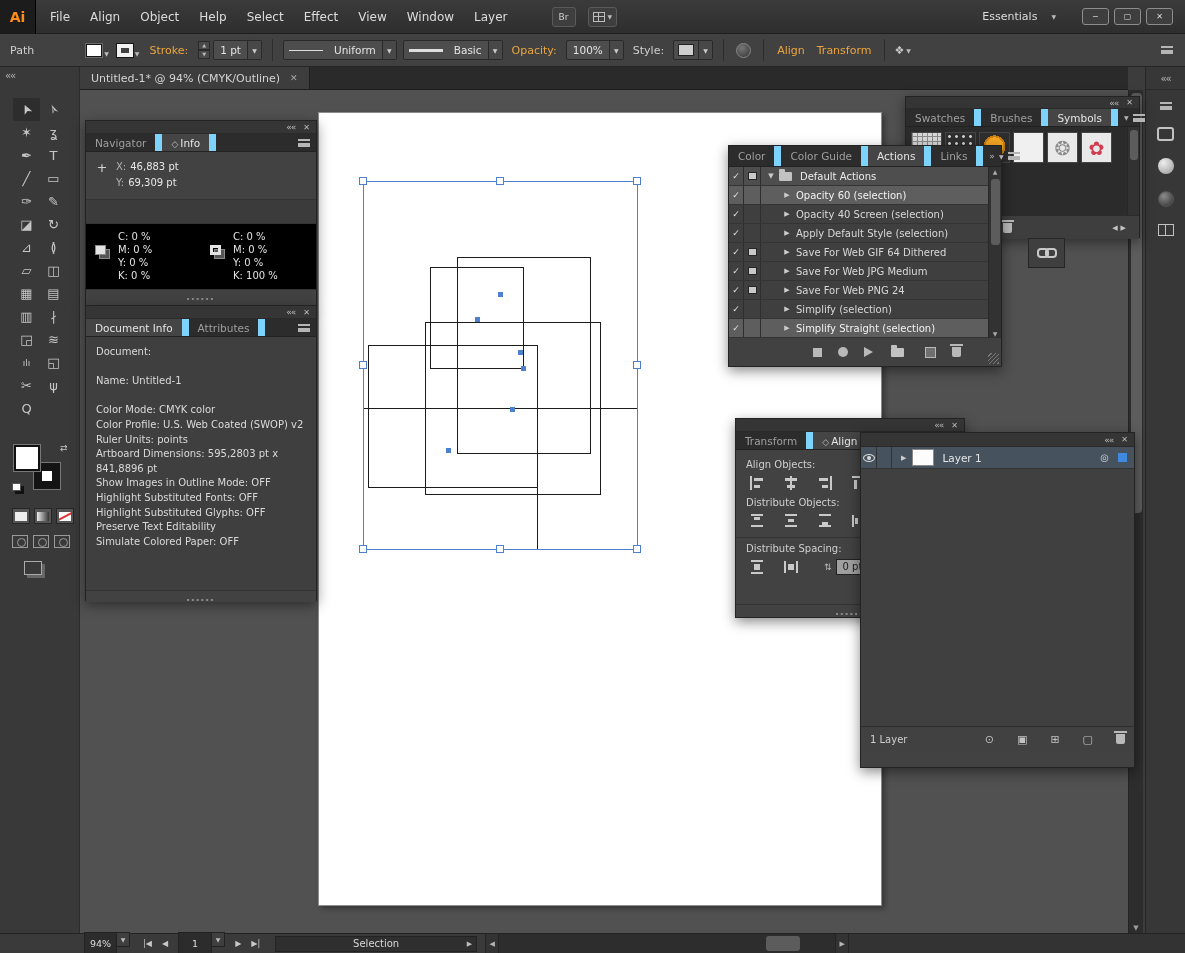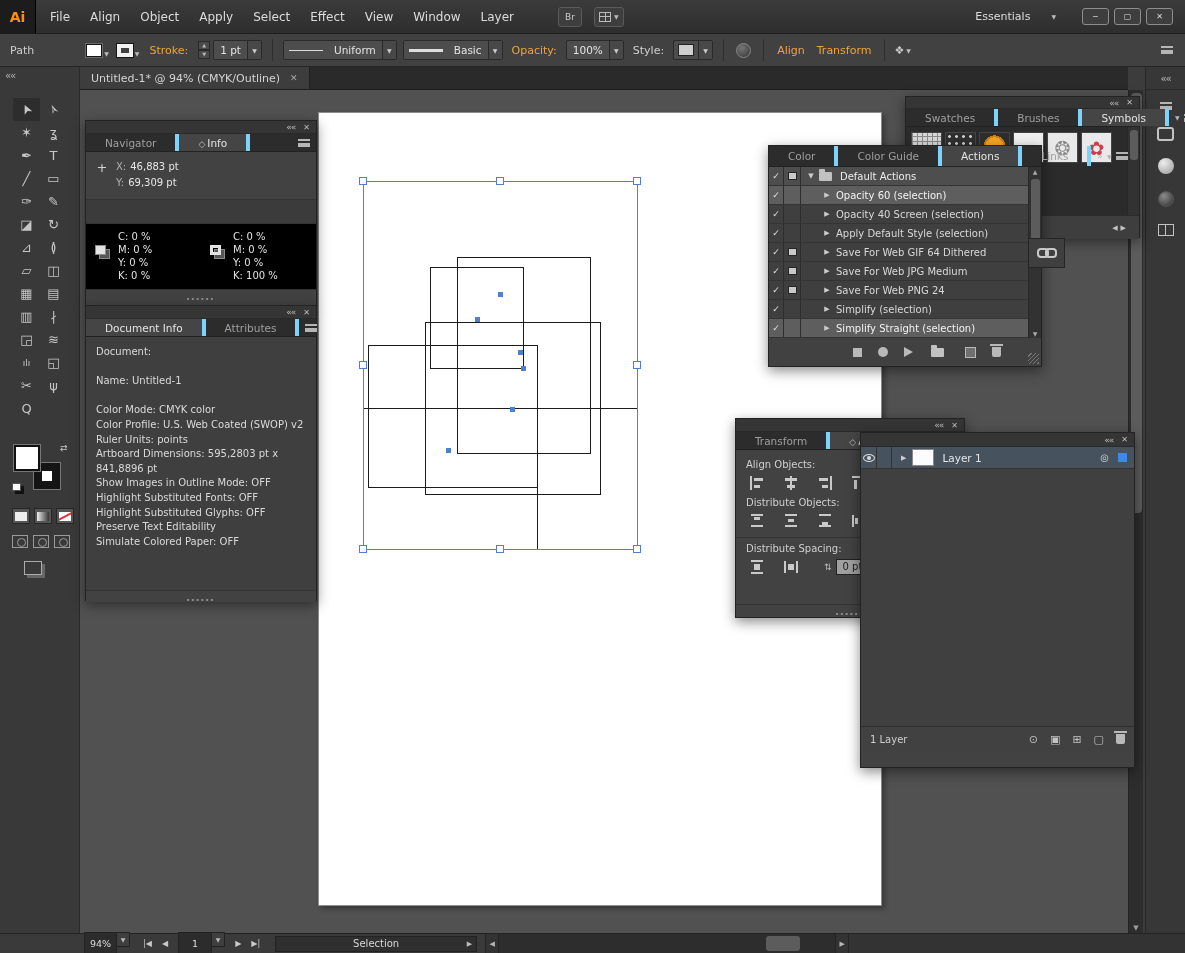--- a/index.html
+++ b/index.html
@@ -8,21 +8,21 @@
 i,em{font-style:normal}
 
 .menubar{position:absolute;left:0;top:0;width:1185px;height:34px;background:linear-gradient(#3b3b3b,#2e2e2e);border-bottom:1px solid #1f1f1f;display:flex;align-items:center;z-index:60}
 .ai-logo{width:36px;height:34px;background:#1c1c1c;color:#ff8c1a;font-weight:bold;font-size:14px;display:flex;align-items:center;justify-content:center;border-right:1px solid #000}
 .menus{display:flex;margin-left:4px}
 .menu-item{padding:0 10px;height:34px;line-height:34px;font-size:12px;color:#dcdcdc}
 .appbar-icons{display:flex;gap:12px;margin-left:34px;align-items:center}
 .appbar-btn{height:20px;min-width:24px;border:1px solid #5a5a5a;border-radius:3px;background:#3e3e3e;color:#ccc;font-size:9px;display:flex;align-items:center;justify-content:center;padding:0 4px;gap:3px}
 .grid-ic{width:12px;height:10px;border:1px solid #bbb;background:linear-gradient(#bbb,#bbb) 50% 0/1px 100% no-repeat,linear-gradient(#bbb,#bbb) 0 50%/100% 1px no-repeat}
 .tiny-dd{font-size:6px;color:#bbb}
-.workspace{margin-left:auto;display:flex;align-items:center;gap:21px;font-size:11px;color:#ddd}
+.workspace{margin-left:auto;display:flex;align-items:center;gap:14px;font-size:11px;color:#ddd}
 .win-btns{display:flex;gap:5px;margin:0 12px 0 26px}
 .win-btn{width:27px;height:17px;border:1px solid #8d8d8d;border-radius:3px;background:#3e3e3e;color:#ddd;font-size:8px;line-height:15px;text-align:center}
 
 .controlbar{position:absolute;left:0;top:34px;width:1185px;height:33px;background:#414141;border-bottom:1px solid #262626;display:flex;align-items:center;z-index:59;font-size:11px}
 .cb-label{color:#cfcfcf;margin:0 6px;white-space:nowrap}
 .cb-link{color:#eba53f;margin:0 6px;white-space:nowrap}
 .cb-sep{width:1px;height:22px;background:#2d2d2d;margin:0 7px}
 .swatch-ctrl{display:flex;align-items:flex-end;gap:2px;margin:0 4px}
 .fill-sw{width:16px;height:13px;background:#fff;border:1px solid #161616;box-shadow:0 0 0 1px #6a6a6a}
 .stroke-sw{width:16px;height:13px;border:4px solid #f2f2f2;outline:1px solid #161616;background:transparent}
@@ -87,21 +87,21 @@
 .dock-ic1{width:17px;height:14px;border:2px solid #c2c2c2;border-radius:3px}
 .dock-ic2{width:16px;height:16px;border-radius:50%;background:radial-gradient(circle at 35% 30%,#ededed,#979797)}
 .dock-ic3{width:16px;height:16px;border-radius:50%;background:radial-gradient(circle at 35% 30%,#8b8b8b,#2e2e2e);border:1px solid #555}
 .dock-ic4{width:16px;height:12px;border:1px solid #c2c2c2;background:linear-gradient(#c2c2c2,#c2c2c2) 50% 0/1px 100% no-repeat}
 
 .panel{position:absolute;background:#424242;border:1px solid #232323;box-shadow:0 4px 12px rgba(0,0,0,.45);z-index:10}
 .panel-head{height:13px;background:#353535;display:flex;justify-content:flex-end;align-items:center;gap:8px;padding:0 6px;color:#bdbdbd;font-size:9px;border-bottom:1px solid #2a2a2a}
 .ph-col{letter-spacing:-1px}
 .ph-x{font-size:8px}
 .tabs{display:flex;background:#2c2c2c;height:18px;align-items:stretch;border-bottom:1px solid #222}
-.tab{padding:0 19px;font-size:10.5px;line-height:18px;color:#9f9f9f;border-right:4px solid #7dd3fc;white-space:nowrap}
+.tab{padding:0 9px;font-size:10.5px;line-height:18px;color:#9f9f9f;border-right:7px solid #7dd3fc;white-space:nowrap}
 .tab.active{background:#454545;color:#e4e4e4}
 .tab .cycle{font-size:9px;margin-right:2px;color:#bbb}
 .panel-menu{margin-left:auto;display:flex;align-items:center;gap:4px;padding:0 6px;color:#b5b5b5;font-size:6px}
 .panel-grip{height:12px;background:#424242;border-top:1px solid #333;text-align:center}
 .panel-grip:after{content:"▪▪▪▪▪▪";font-size:4px;color:#8c8c8c;letter-spacing:2px;line-height:12px}
 .corner-grip{position:absolute;right:2px;bottom:2px;width:11px;height:11px;background:repeating-linear-gradient(135deg,transparent 0 2px,#787878 2px 3px)}
 
 .info-panel{left:85px;top:120px;width:232px;height:186px}
 .info-grid{display:grid;grid-template-columns:1fr 1fr;border-bottom:1px solid #333;background:#424242}
 .info-cell{display:flex;gap:7px;padding:9px 2px 11px 9px}
@@ -117,21 +117,21 @@
 .ind{position:relative;width:15px;height:14px;margin-top:14px}
 .ind em{position:absolute;width:11px;height:10px;border:1px solid #8a8a8a}
 .ind .back{right:0;bottom:0;background:#555}
 .ind .front{left:0;top:0;background:#e4e4e4}
 .ind.stroke .front{background:transparent;border:3px solid #e4e4e4}
 
 .docinfo-panel{left:85px;top:305px;width:232px;height:296px}
 .di-body{padding:8px 10px;font-size:10px;line-height:14.6px;color:#dadada;background:#3f3f3f;height:253px;overflow:hidden}
 .di-line{min-height:14.6px;white-space:nowrap;overflow:hidden}
 
-.actions-panel{left:768px;top:145px;width:274px;height:222px;z-index:12}
+.actions-panel{left:728px;top:145px;width:274px;height:222px;z-index:12}
 .actions-panel .tabs{height:21px}
 .actions-panel .tab{line-height:21px}
 .act-rows{position:relative;background:#3a3a3a;height:171px;border-bottom:1px solid #2b2b2b}
 .act-row{display:flex;align-items:center;height:19px;border-bottom:1px solid #343434;background:#3f3f3f;font-size:10px;color:#d8d8d8}
 .act-row.set{background:#4e4e4e;color:#ececec}
 .act-row.sel{background:#5e5e5e;color:#f2f2f2}
 .act-check{width:15px;text-align:center;font-size:9px;color:#e0e0e0;border-right:1px solid #2e2e2e;align-self:stretch;line-height:18px}
 .act-box{width:17px;border-right:1px solid #2e2e2e;align-self:stretch;display:flex;align-items:center;justify-content:center}
 .dlg{width:9px;height:8px;background:#c9c9c9;border:1px solid #262626}
 .act-twist{width:12px;text-align:center;font-size:7px;color:#ccc;margin-left:4px}
@@ -169,21 +169,21 @@
 .layer-row{display:flex;align-items:center;height:22px;background:#46535f;border-bottom:1px solid #333;color:#e6e6e6}
 .eye-col{width:16px;align-self:stretch;border-right:1px solid #333;display:flex;align-items:center;justify-content:center}
 .lock-col{width:15px;align-self:stretch;border-right:1px solid #333}
 .eye{width:12px;height:8px;border:1px solid #d8d8d8;border-radius:50%;position:relative}
 .eye:after{content:"";position:absolute;left:3px;right:3px;top:1px;bottom:1px;background:#d8d8d8;border-radius:50%}
 .twist{font-size:7px;color:#ccc;margin:0 6px 0 9px}
 .l-thumb{width:22px;height:17px;background:#fcfcfc;border:1px solid #8a8a8a;margin-right:8px}
 .l-name{font-size:10.5px}
 .l-target{margin-left:auto;font-size:10px;color:#d2d2d2}
 .l-selsq{width:9px;height:9px;background:#3f8ae0;margin:0 7px 0 9px}
-.layers-foot{height:24px;display:flex;align-items:center;background:#414141;font-size:10px;padding:0 9px;gap:12px;color:#cfcfcf}
+.layers-foot{height:24px;display:flex;align-items:center;background:#414141;font-size:10px;padding:0 9px;gap:23px;color:#cfcfcf}
 .lf-label{margin-right:auto}
 .lf-ic{font-size:11px;color:#c2c2c2}
 
 .symbols-panel{left:905px;top:96px;width:235px;height:142px;z-index:11}
 .symbols-panel .panel-head{height:12px}
 .sym-body{background:#2b2b2b;height:88px;position:relative;padding:5px;display:flex;gap:3px;align-items:flex-start}
 .sym{width:31px;height:31px;border:1px solid #454545;background:#343434;display:flex;align-items:center;justify-content:center;font-size:19px;overflow:hidden}
 .sym-pattern{background:repeating-linear-gradient(0deg,#8a8a8a 0 1px,transparent 1px 5px),repeating-linear-gradient(90deg,#8a8a8a 0 1px,#d8d8d8 1px 5px)}
 .sym-dots{background-color:#2f2f2f;background-image:radial-gradient(#cfcfcf 1.3px,transparent 1.5px);background-size:7px 7px}
 .sym-orange{background:radial-gradient(circle at 50% 46%,#f5a623 0 9px,#c97f12 9px 11px,#2e2e2e 11px)}
@@ -219,21 +219,21 @@
 </head>
 <body>
 
 <div class="menubar">
   <div class="ai-logo">Ai</div>
   <div class="menus">
 
   <div class="menu-item">File</div>
       <div class="menu-item">Align</div>
       <div class="menu-item">Object</div>
-      <div class="menu-item">Apply</div>
+      <div class="menu-item">Help</div>
       <div class="menu-item">Select</div>
       <div class="menu-item">Effect</div>
       <div class="menu-item">View</div>
       <div class="menu-item">Window</div>
       <div class="menu-item">Layer</div>
     </div>
   <div class="appbar-icons">
     <div class="appbar-btn">
         <span>Br</span>
       </div>

